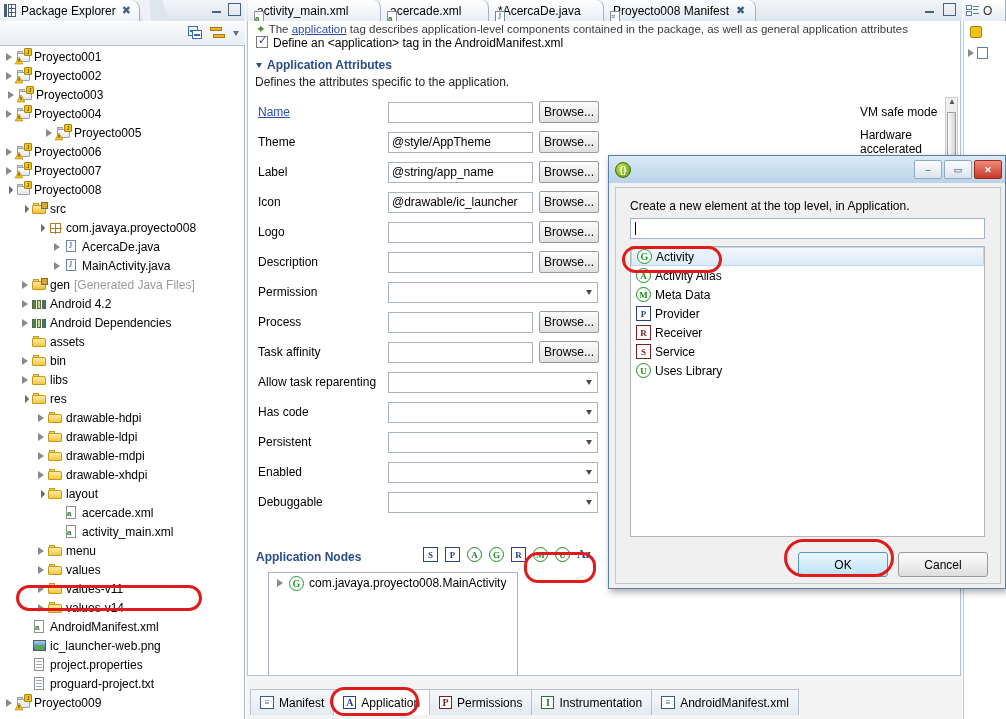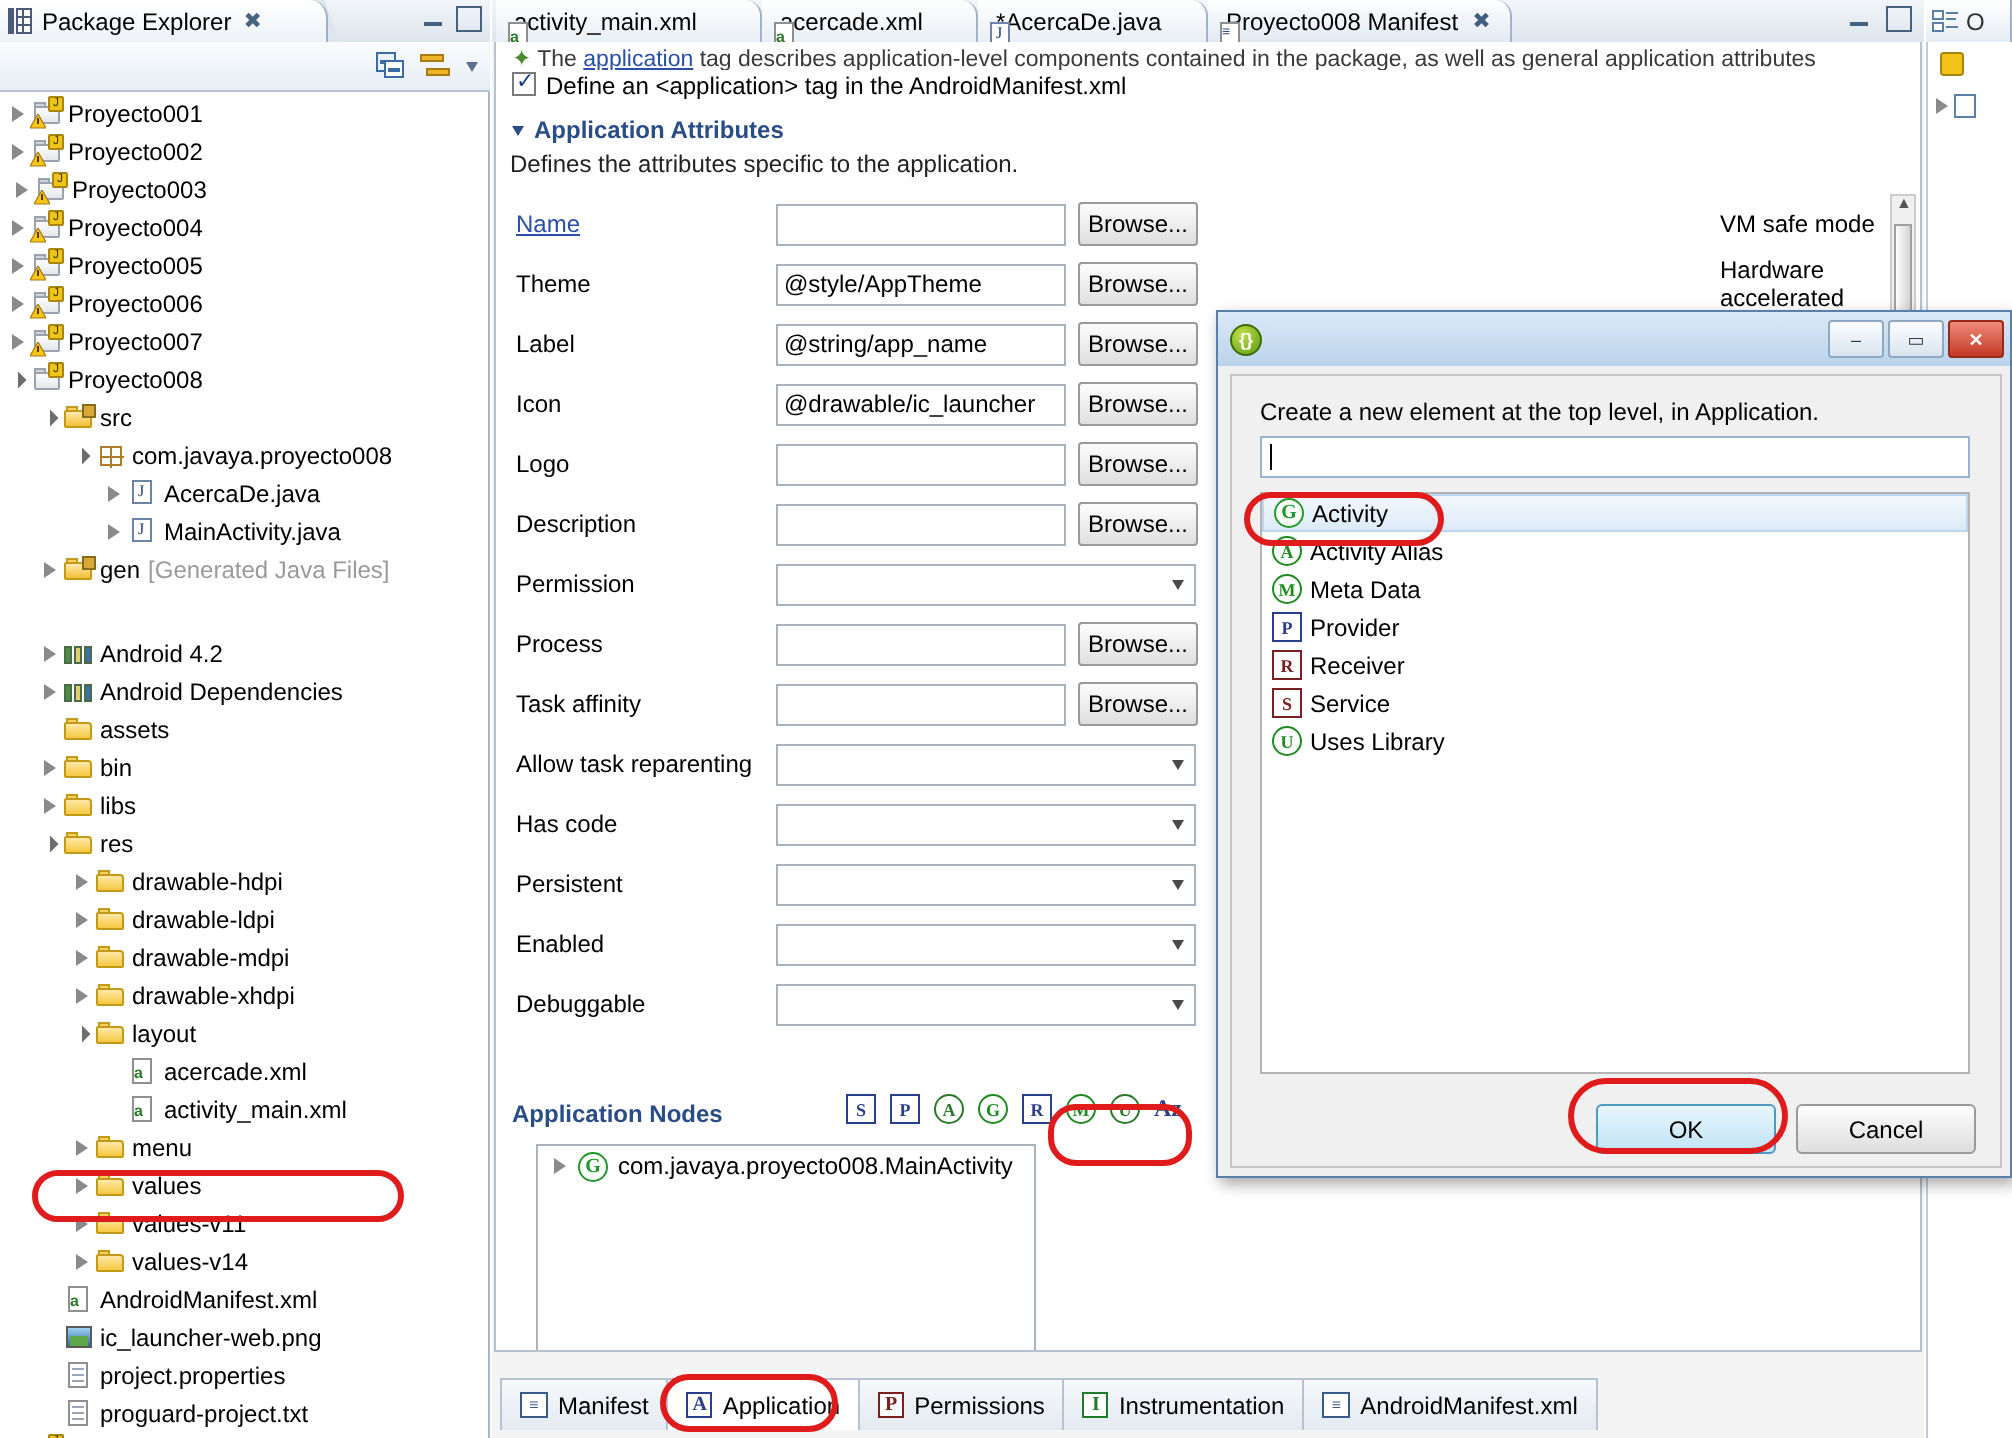--- a/index.html
+++ b/index.html
@@ -18,21 +18,21 @@
   
   #pkg-panel {
     position:absolute; left:0; top:0; width:245px; height:719px;
     background:#fcfcfc; border-right:1px solid #a8b5c4;
   }
   #pkg-tabarea {
     position:absolute; left:0; top:0; width:245px; height:21px;
     background:linear-gradient(#f2f5f8,#dde5ed);
   }
   #pkg-tab {
-    position:absolute; left:0; top:0; height:21px; width:164px;
+    position:absolute; left:0; top:0; height:21px; width:140px;
     background:linear-gradient(#ffffff,#eef2f7);
     border-right:1px solid #9fb0c2;
     display:flex; align-items:center; padding-left:4px;
     border-top-right-radius:9px;
   }
   #pkg-tab .lbl { font-size:12px; color:#000; margin-left:4px; }
   #pkg-tab .xclose { margin-left:6px; color:#46627f; font-size:11px; }
   #pkg-tabskew {
     position:absolute; left:140px; top:0; width:26px; height:21px;
     background:linear-gradient(105deg,#eef2f7 40%, #dde5ed 42%);
@@ -340,21 +340,21 @@
             <span class="body"></span>
             <span class="j">J</span>
             <span class="ic-warn"><svg width="8" height="8" viewBox="0 0 8 8">
                 <polygon points="4,0 8,7 0,7" fill="#f5c518" stroke="#a87a10" stroke-width="0.6"></polygon>
                 <rect x="3.5" y="2" width="1" height="3" fill="#5a3a00"></rect>
               </svg></span>
           </span>
         </span>
         <span class="txt">Proyecto004</span>
       </div>
-      <div class="tnode" style="padding-left: 2px;">
+      <div class="tnode" style="padding-left: 2px; margin-left: 40px;">
         <span class="arrow">
           <span class="tri tri-r"></span>
         </span>
         <span class="ico">
           <span class="ic-prj">
             <span class="tabtop"></span>
             <span class="body"></span>
             <span class="j">J</span>
             <span class="ic-warn"><svg width="8" height="8" viewBox="0 0 8 8">
                 <polygon points="4,0 8,7 0,7" fill="#f5c518" stroke="#a87a10" stroke-width="0.6"></polygon>
@@ -466,21 +466,21 @@
         <span class="ico">
           <span class="ic-folder ic-srcfolder">
             <span class="tb"></span>
             <span class="f"></span>
             <span class="ov"></span>
           </span>
         </span>
         <span class="txt">gen</span>
         <span class="gen-sub" style="margin-left: 4px;">[Generated Java Files]</span>
       </div>
-      <div class="tnode" style="padding-left: 18px; margin-top: 23px;">
+      <div class="tnode" style="padding-left: 18px;">
         <span class="arrow">
           <span class="tri tri-r"></span>
         </span>
         <span class="ico">
           <span class="ic-lib">
             <span class="s1"></span>
             <span class="s2"></span>
             <span class="s3"></span>
           </span>
         </span>

